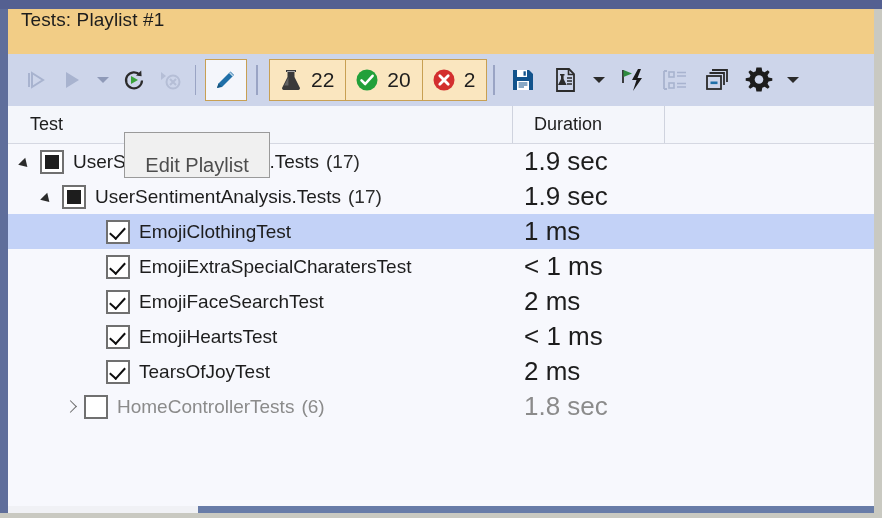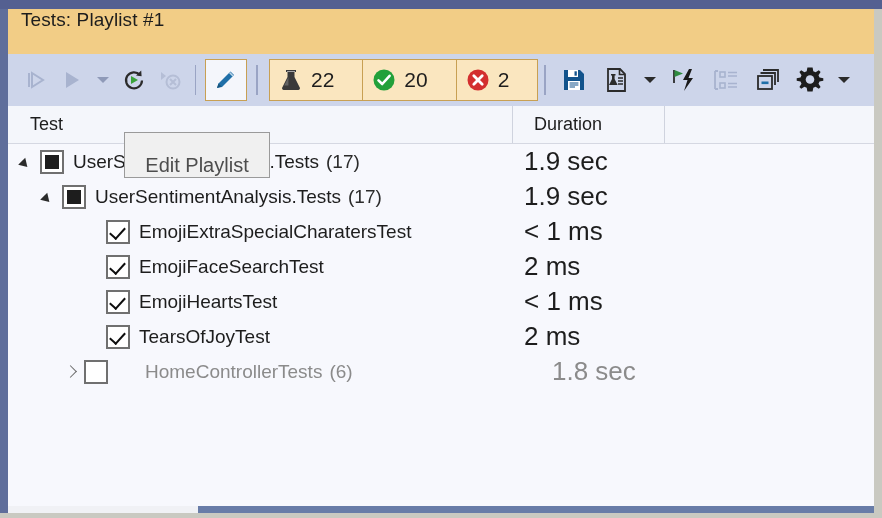--- a/index.html
+++ b/index.html
@@ -77,21 +77,21 @@
     margin: 0 2px;
   }
   .badges {
     display: flex; align-items: center; flex: 0 0 auto; margin-left: 4px;
   }
   .badge {
     height: 42px;
     background: #fae6bf;
     border: 1px solid #c8a053;
     display: flex; align-items: center;
-    padding: 0 28px 0 9px;
+    padding: 0 11px 0 9px;
     box-sizing: border-box;
     gap: 8px;
     margin-right: -1px;
   }
   .badge-count {
     font-size: 21px;
     color: #1d1d1d;
   }
   
   .grid-header {
@@ -117,21 +117,21 @@
   }
   .row {
     position: relative;
     height: 35px;
     display: flex; align-items: center;
     font-size: 19px;
     color: #1d1d1d;
     white-space: nowrap;
   }
   .row.selected { background: #c3d2f7; }
-  .row.dim .name, .row.dim .dur { color: #8b8b8b; margin-left: 28px; }
+  .row.dim .name, .row.dim .dur { color: #8b8b8b; }
   .twisty {
     width: 14px; height: 14px; flex: 0 0 auto;
     position: relative;
   }
   .twisty.expanded::before {
     content: ""; position: absolute; left: 1px; top: 3px;
     border-left: 8px solid #2b2b2b;
     border-top: 5px solid transparent;
     border-bottom: 5px solid transparent;
     transform: rotate(45deg);
@@ -412,20 +412,27 @@
           <span class="dur">1.9 sec</span>
         </div>
         <div class="row">
           <div style="width: 34px; flex: 0 0 auto;"></div>
           <div class="twisty expanded"></div>
           <div class="cbox mixed"></div>
           <span class="name">UserSentimentAnalysis.Tests</span>
           <span class="count">(17)</span>
           <span class="dur">1.9 sec</span>
         </div>
+        <div class="row selected">
+          <div style="width: 78px; flex: 0 0 auto;"></div>
+          <div class="twisty "></div>
+          <div class="cbox checked"></div>
+          <span class="name">EmojiClothingTest</span>
+          <span class="dur">1 ms</span>
+        </div>
         <div class="row">
           <div style="width: 78px; flex: 0 0 auto;"></div>
           <div class="twisty "></div>
           <div class="cbox checked"></div>
           <span class="name">EmojiExtraSpecialCharatersTest</span>
           <span class="dur">&lt; 1 ms</span>
         </div>
         <div class="row">
           <div style="width: 78px; flex: 0 0 auto;"></div>
           <div class="twisty "></div>

